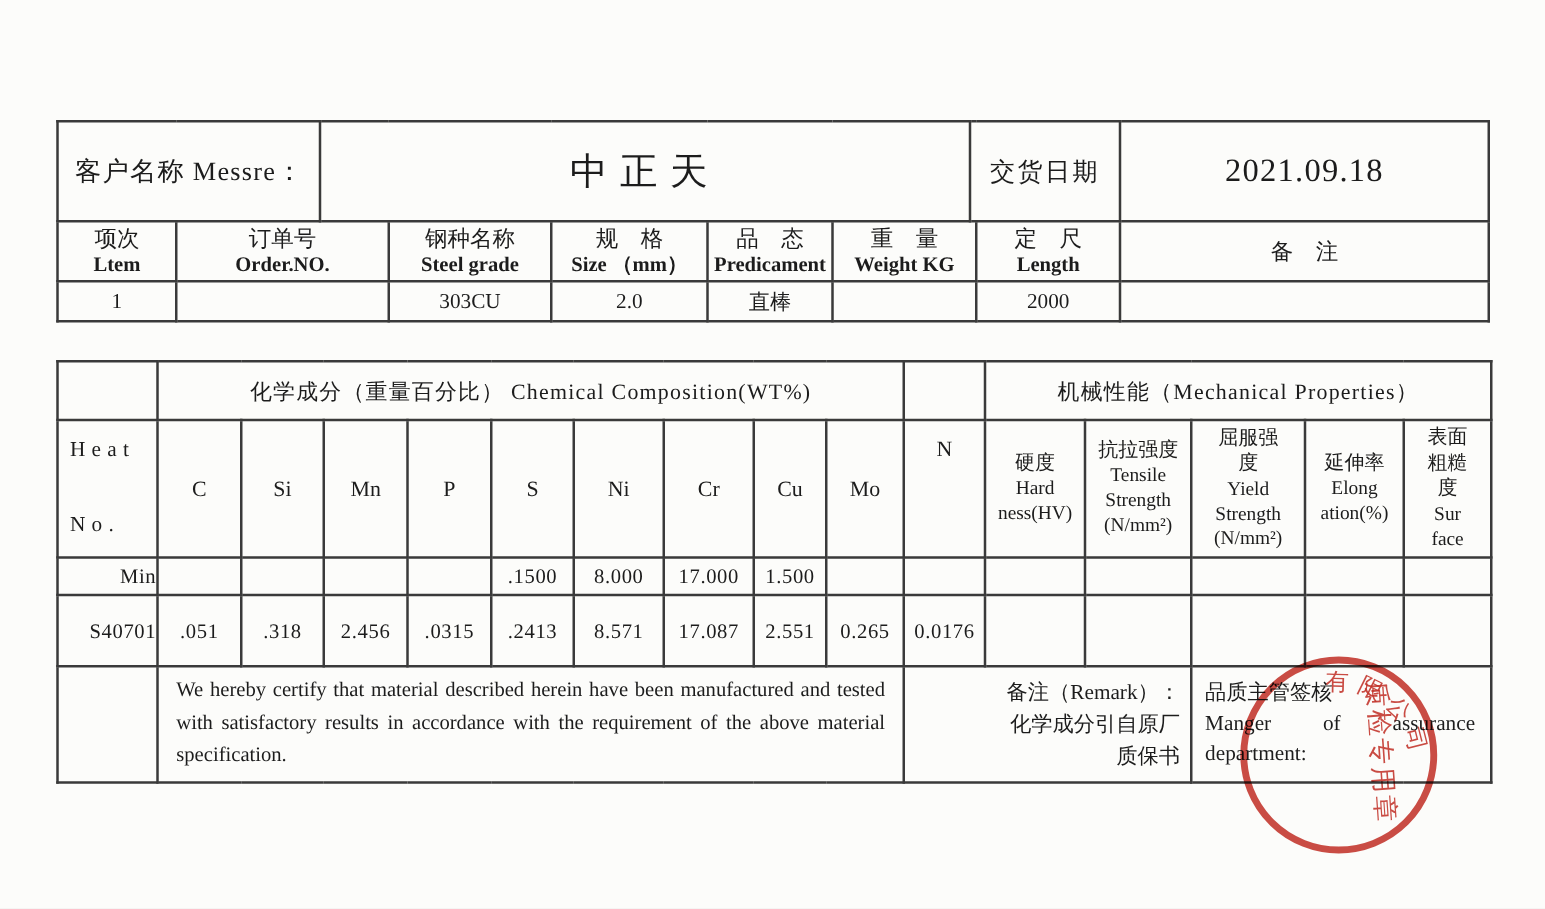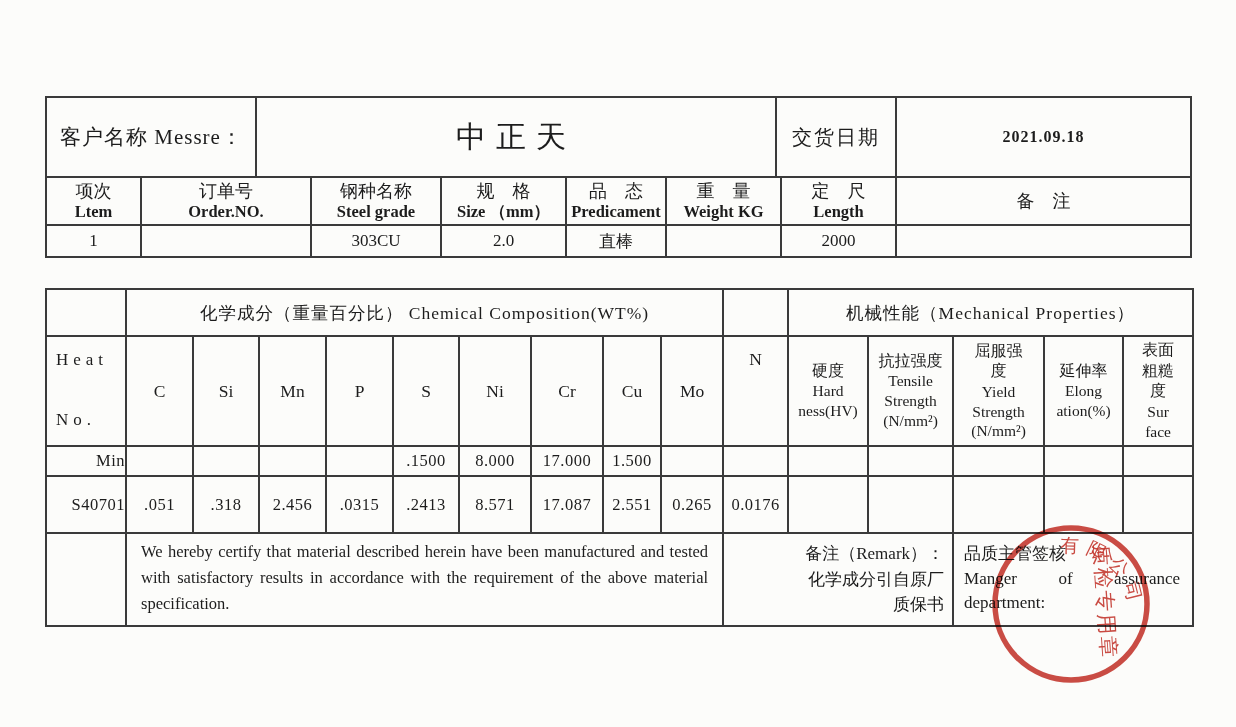--- a/index.html
+++ b/index.html
@@ -14,21 +14,21 @@
 
   table { border-collapse:collapse; table-layout:fixed; }
   td { border:2px solid #3a3a3a; vertical-align:middle; text-align:center; overflow:hidden; }
 
   
   .info-table { position:absolute; left:45px; top:96px; width:1145px; }
   .customer-row td { height:80px; }
   .customer-label { font-size:21px; text-align:left; padding-left:13px; letter-spacing:1px; }
   .customer-value { font-size:30px; letter-spacing:10px; }
   .delivery-label { font-size:20px; letter-spacing:2px; }
-  .delivery-value { font-size:16px; letter-spacing:1px;font-weight:bold; }
+  .delivery-value { font-size:26px; letter-spacing:1px; }
   .head-row td { height:48px; }
   .hd-cn { font-size:18px; line-height:1.25; }
   .hd-en { font-size:16.5px; line-height:1.2;font-weight:bold; }
   .val-row td { height:32px; font-size:17px; }
 
   
   .main-table { position:absolute; left:45px; top:288px; width:1147px; }
   .band-row td { height:47px; font-size:17.5px; letter-spacing:1px; }
   .colhead-row td { height:110px; }
   .heat-wrap { height:100%; display:flex; flex-direction:column; justify-content:space-between;

